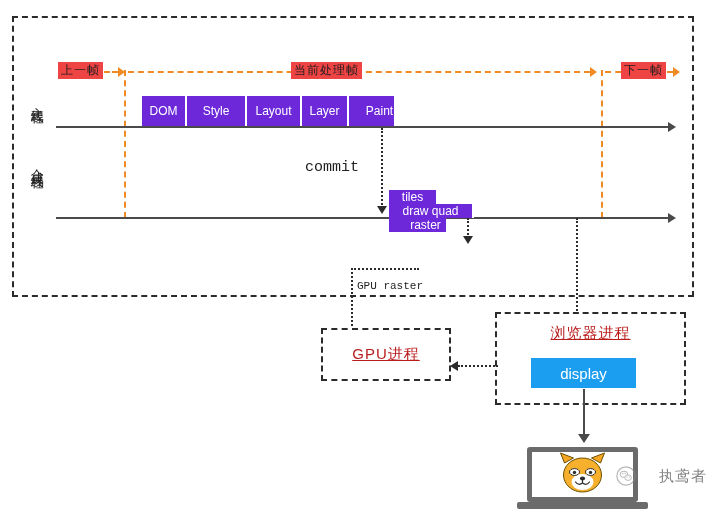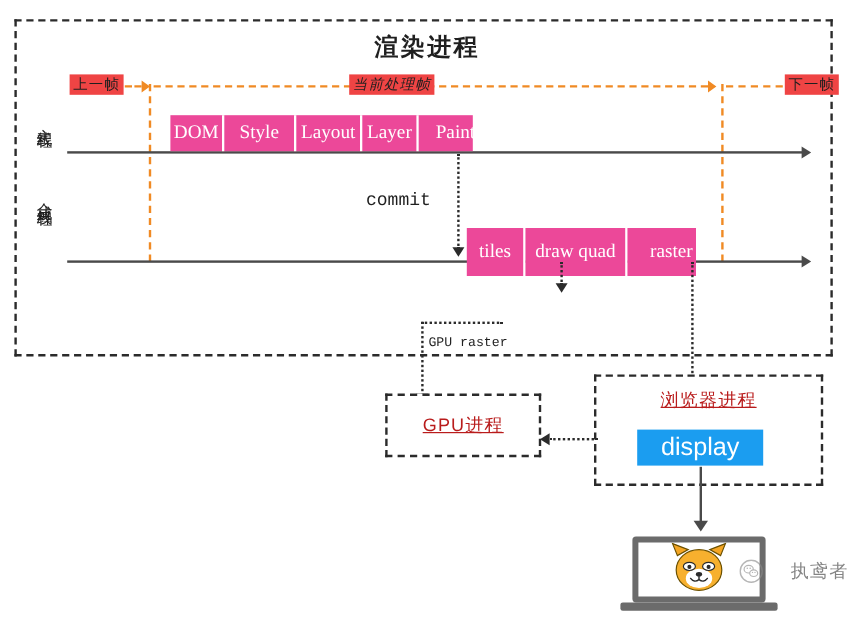--- a/index.html
+++ b/index.html
@@ -91,30 +91,29 @@
     color: #1f1f1f;
     background: #ef4444;
     padding: 0 3px;
     letter-spacing: 1px;
     white-space: nowrap;
   }
 
   
   .chip-row { position: absolute; display: flex; }
   .chip {
-    background: #ec4899;
+    background: #6d28d9;
     color: #ffffff;
-    font-size: 16px;
+    font-size: 12px;
     display: flex;
     align-items: center;
     justify-content: center;
     box-sizing: border-box;
     border-right: 2px solid #ffffff;
     white-space: nowrap;
-    font-family: Liberation Serif, serif;
   }
   .chip:last-child { border-right: none; padding-left: 16px; }
 
   
   .vdot {
     position: absolute;
     width: 0;
     border-left: 2px dotted #2b2b2b;
   }
   .hdot {
@@ -181,21 +180,21 @@
     text-align: center;
     font-size: 15px;
     color: #b91c1c;
     letter-spacing: 1px;
     text-decoration: underline;
   }
   .display-chip {
     position: absolute;
     background: #1b9df0;
     color: #ffffff;
-    font-size: 21px;
+    font-size: 15px;
     display: flex;
     align-items: center;
     justify-content: center;
   }
 
   .solid-arrow-line {
     position: absolute;
     width: 0;
     border-left: 2px solid #4a4a4a;
   }
@@ -235,37 +234,36 @@
     letter-spacing: 1px;
   }
 </style>
 </head>
 <body>
 
 <div id="canvas">
 
   <div class="render-process-box"></div>
 
-  <div class="title">渲染进程</div>
 
   <div class="vline-orange" style="left:124px; top:70px; height:148px;"></div>
 
   <div class="vline-orange" style="left:601px; top:70px; height:148px;"></div>
 
   <div class="hline-orange" style="left:96px; top:71px; width:22px;"></div>
   <div class="arrow-r-orange" style="left:118px; top:67px;"></div>
   <div class="frame-tag" style="left:58px; top:62px;">上一帧</div>
 
   <div class="hline-orange" style="left:128px; top:71px; width:462px;"></div>
   <div class="arrow-r-orange" style="left:590px; top:67px;"></div>
-  <div class="frame-tag" style="left:291px; top:62px;font-style:italic;">当前处理帧</div>
+  <div class="frame-tag" style="left:291px; top:62px;">当前处理帧</div>
 
   <div class="hline-orange" style="left:605px; top:71px; width:68px;"></div>
   <div class="arrow-r-orange" style="left:673px; top:67px;"></div>
-  <div class="frame-tag" style="left:654px; top:62px;">下一帧</div>
+  <div class="frame-tag" style="left:621px; top:62px;">下一帧</div>
 
   <div class="vlabel" style="left:30px; top:96px;">主线程</div>
 
   <div class="axis" style="left:56px; top:126px; width:614px;"></div>
   <div class="axis-head" style="left:668px; top:122px;"></div>
 
   <div class="chip-row" style="left:142px; top:96px; height:30px;">
     <div class="chip" style="width:45px;">DOM</div>
     <div class="chip" style="width:60px;">Style</div>
     <div class="chip" style="width:55px;">Layout</div>
@@ -275,21 +273,21 @@
 
   <div class="vdot" style="left:381px; top:128px; height:80px;"></div>
   <div class="arrow-d" style="left:377px; top:206px;"></div>
   <div class="commit-label" style="left:305px; top:159px;">commit</div>
 
   <div class="vlabel" style="left:30px; top:158px;">合成线程</div>
 
   <div class="axis" style="left:56px; top:217px; width:614px;"></div>
   <div class="axis-head" style="left:668px; top:213px;"></div>
 
-  <div class="chip-row" style="left:389px; top:190px; height:40px;">
+  <div class="chip-row" style="left:389px; top:190px; height:27px;flex-direction:column;">
     <div class="chip" style="width:49px;">tiles</div>
     <div class="chip" style="width:85px;">draw quad</div>
     <div class="chip" style="width:57px;">raster</div>
   </div>
 
   <div class="vdot" style="left:467px; top:218px; height:20px;"></div>
   <div class="arrow-d" style="left:463px; top:236px;"></div>
 
 
   <div class="hdot" style="left:351px; top:268px; width:68px;"></div>

